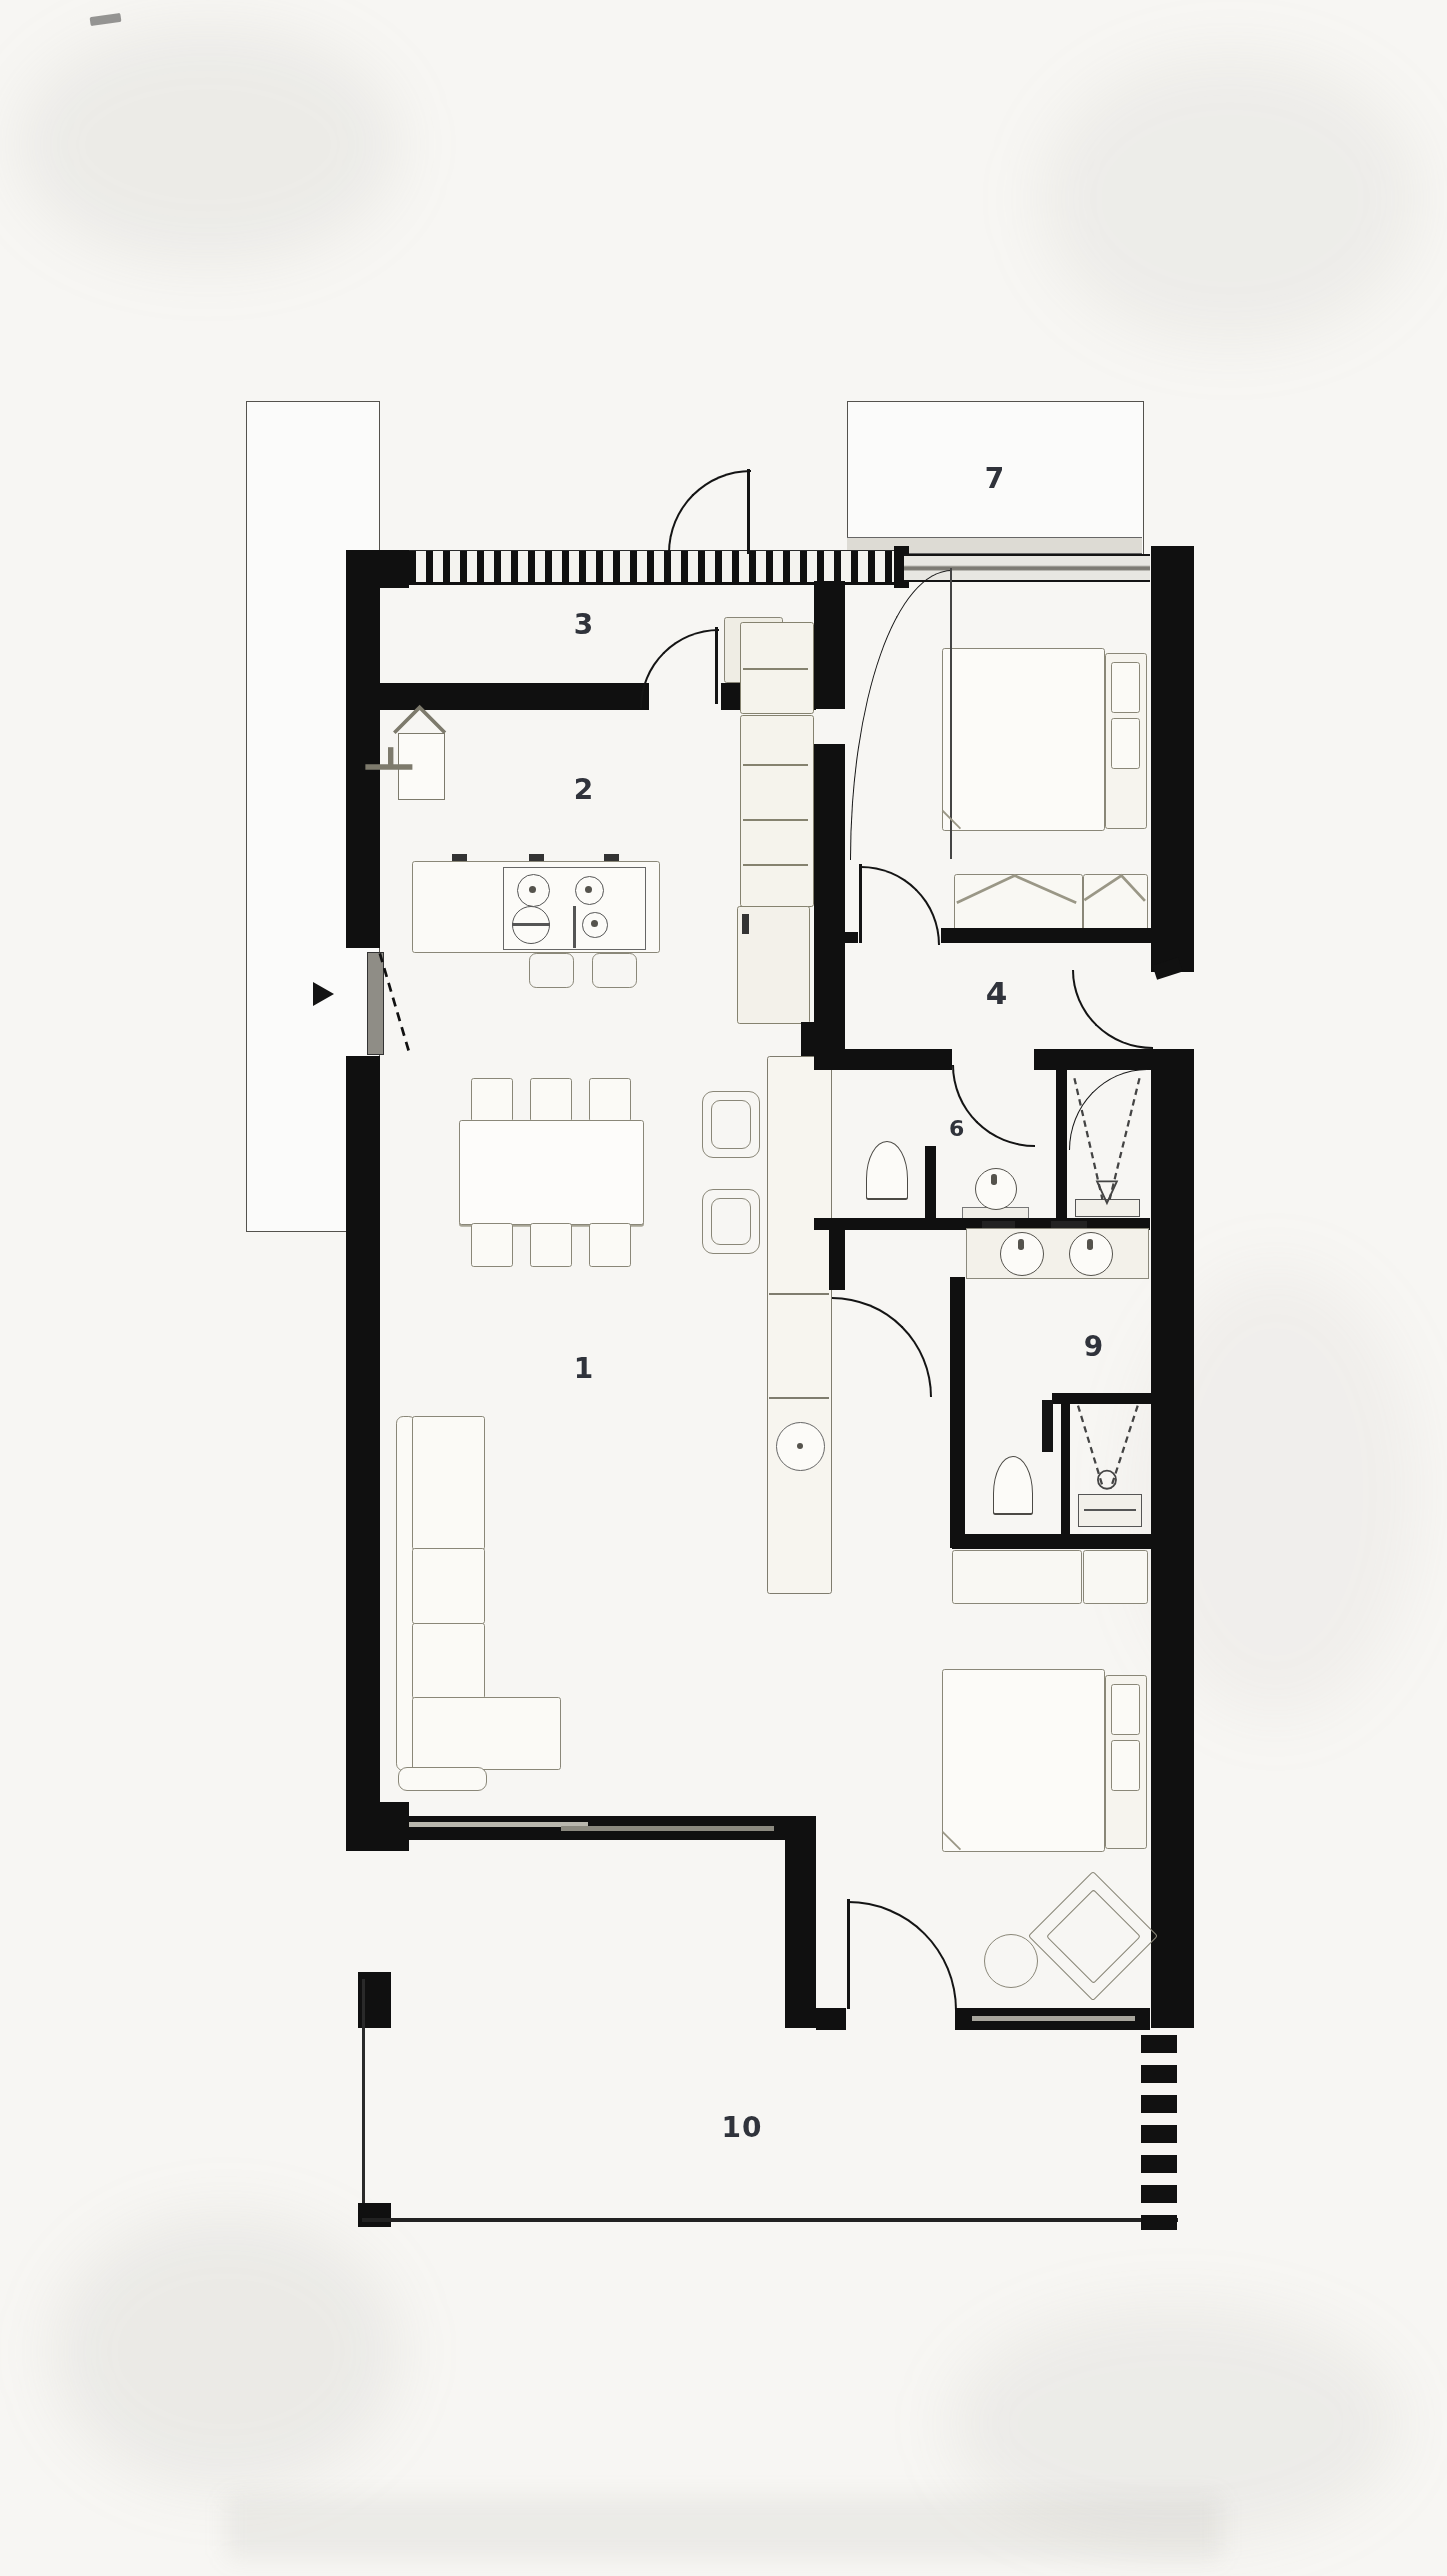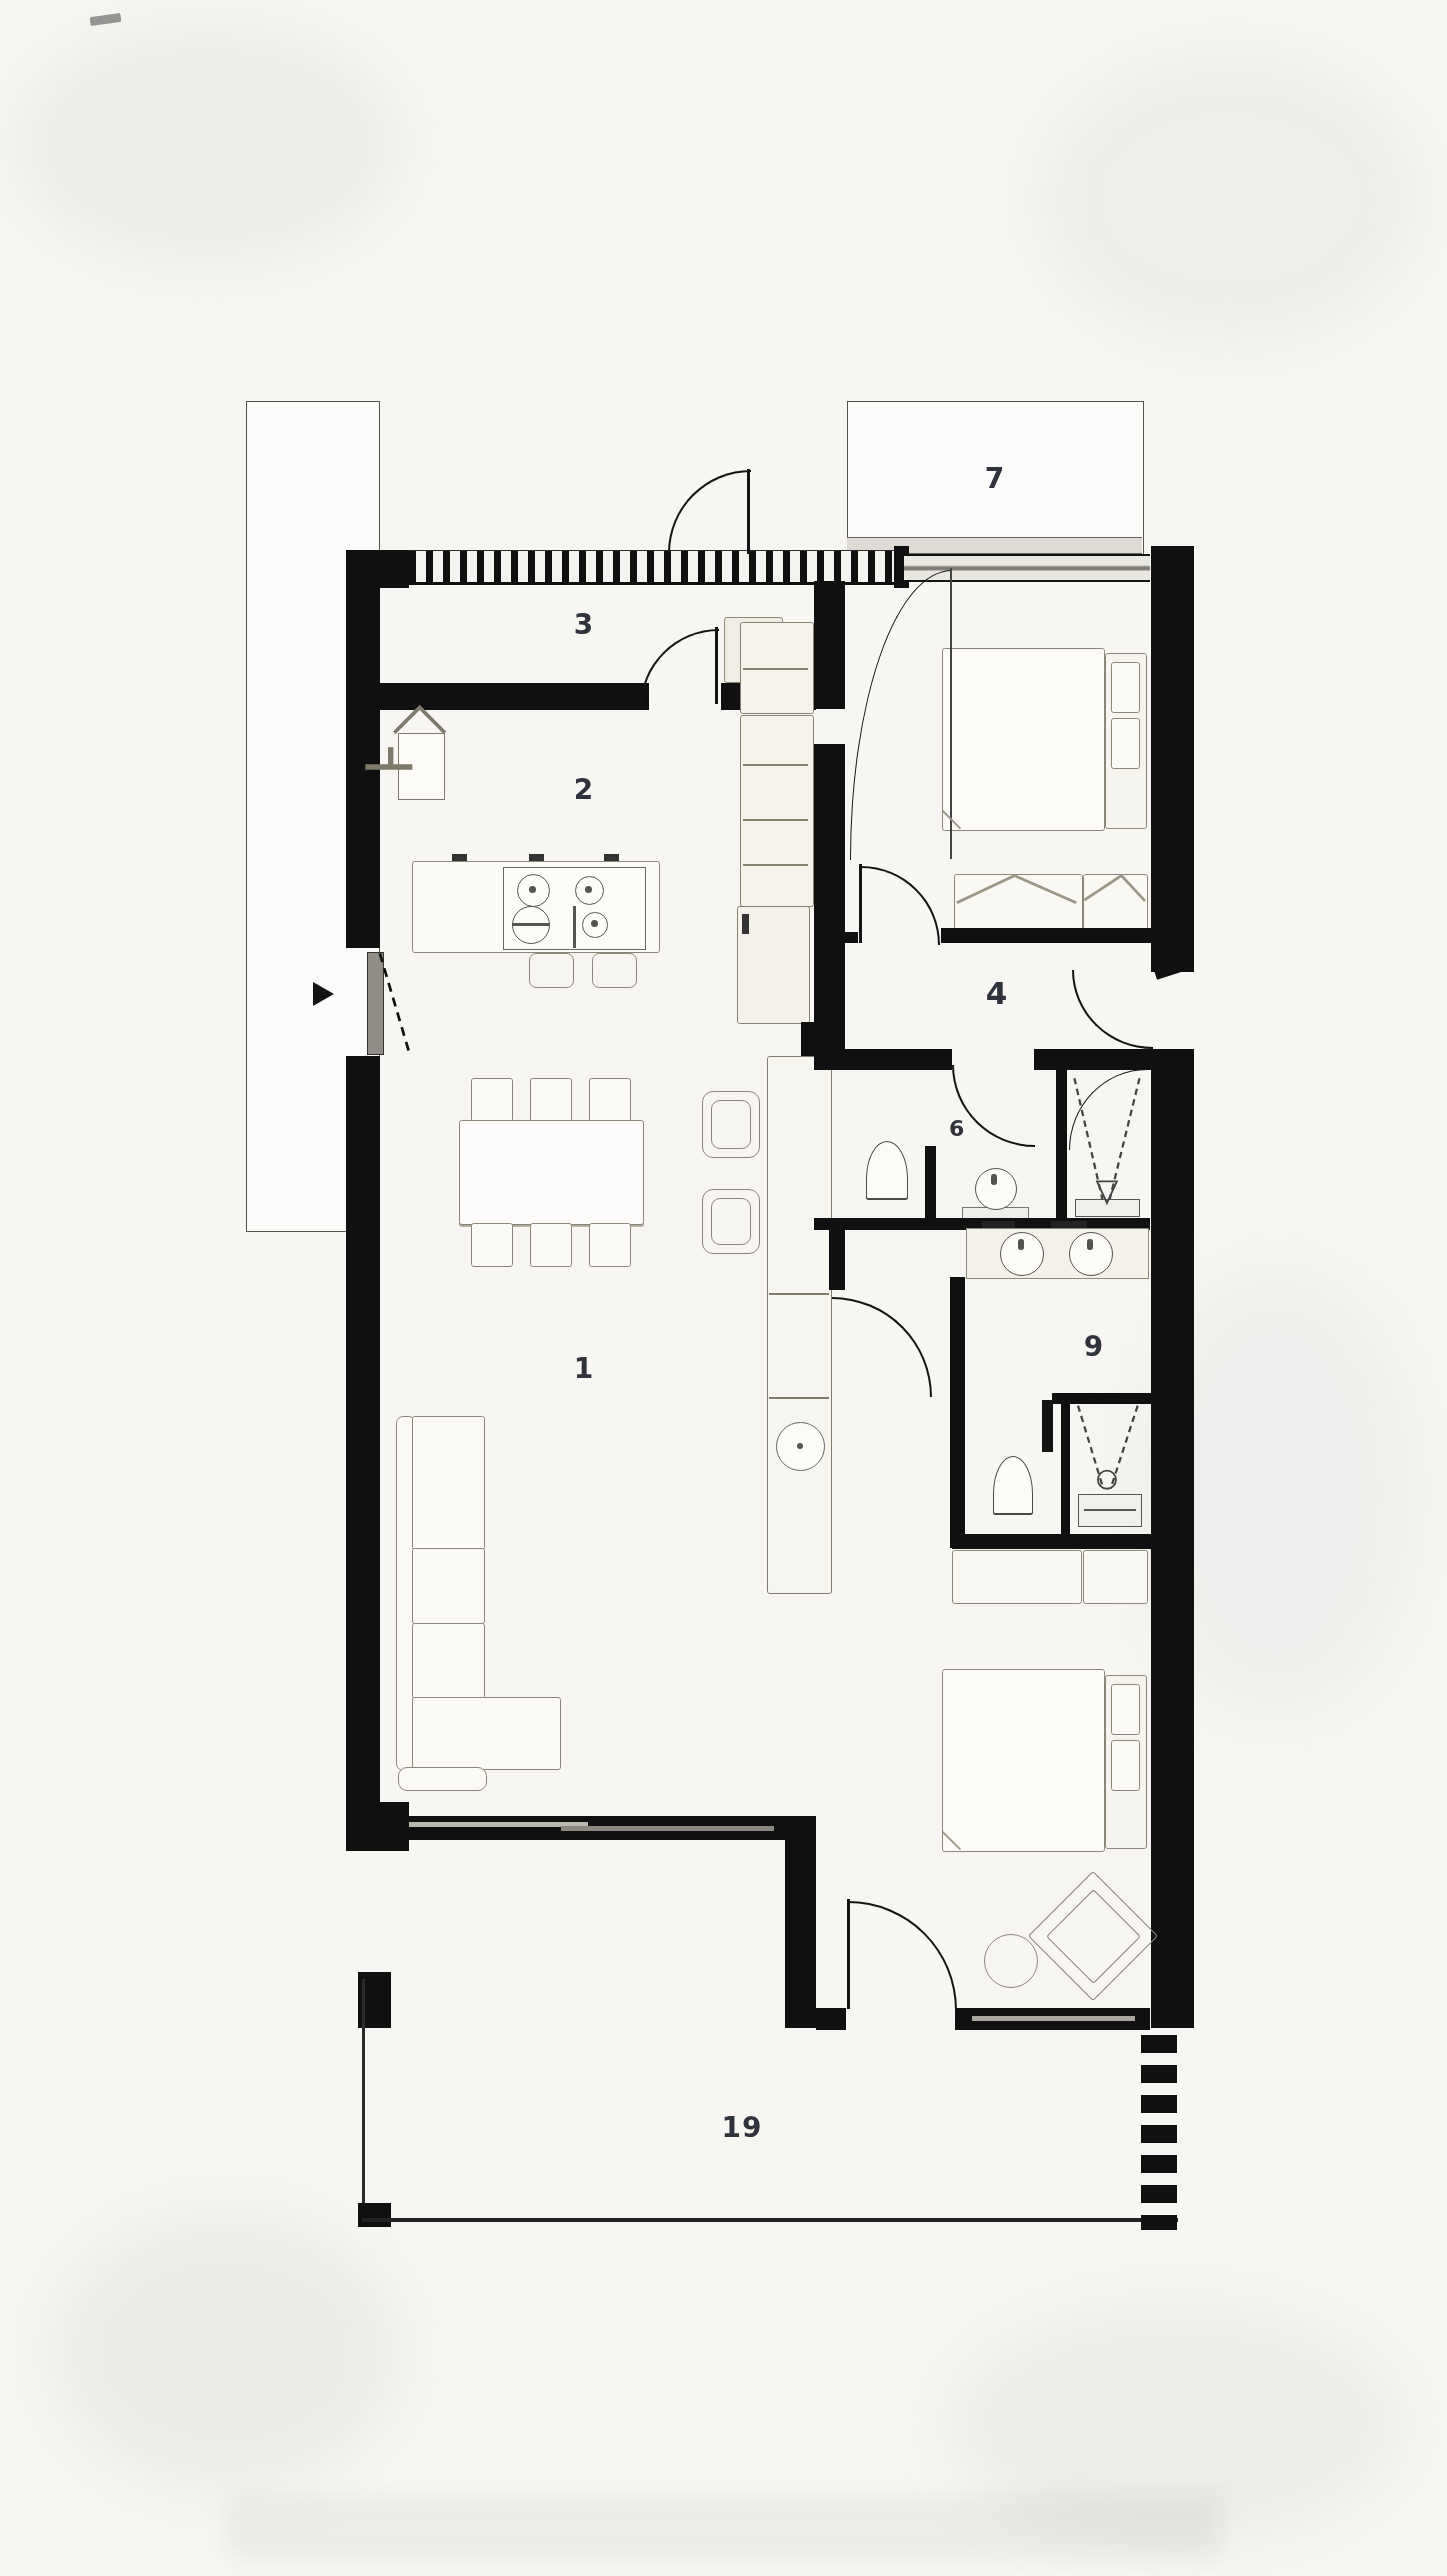--- a/index.html
+++ b/index.html
@@ -196,21 +196,21 @@
   <div class="w" style="left:378px;top:1816px;width:407px;height:23.5px;"></div>
   <div class="abs" style="left:389px;top:1822px;width:199px;height:4.5px;background:#b9b7ae;"></div>
   <div class="abs" style="left:561px;top:1826px;width:213px;height:4.5px;background:#8b897f;"></div>
   <div class="w" style="left:346px;top:1802px;width:63px;height:49px;"></div>
   <div class="w" style="left:785px;top:1816px;width:31px;height:212px;"></div>
 
   <div class="w" style="left:816px;top:2008px;width:30px;height:22px;"></div>
   <div class="w" style="left:955px;top:2008px;width:195px;height:22px;"></div>
   <div class="abs" style="left:972px;top:2016px;width:163px;height:4.5px;background:#a7a59c;"></div>
 
-  <span class="lbl" style="left:742px;top:2127px;">19</span>
+  <span class="lbl" style="left:742px;top:2127px;">10</span>
   <div class="w" style="left:358px;top:1972px;width:33px;height:56px;"></div>
   <div class="abs" style="left:362px;top:1979px;width:2.7px;height:241px;background:#2a2a2a;"></div>
   <div class="w" style="left:358px;top:2203px;width:33px;height:23.5px;"></div>
   <div class="abs" style="left:362px;top:2218px;width:816px;height:3.6px;background:#222;"></div>
   <div class="dashcol" style="left:1141px;top:2035px;width:36px;height:195px;"></div>
 
   <svg width="1447" height="2576" viewBox="0 0 1600 2848">
 
     <polyline points="436,810 464,782 492,810" fill="none" stroke="#7d7a6c" stroke-width="4"></polyline>
     <line x1="404" y1="848" x2="456" y2="848" stroke="#7d7a6c" stroke-width="6"></line>

